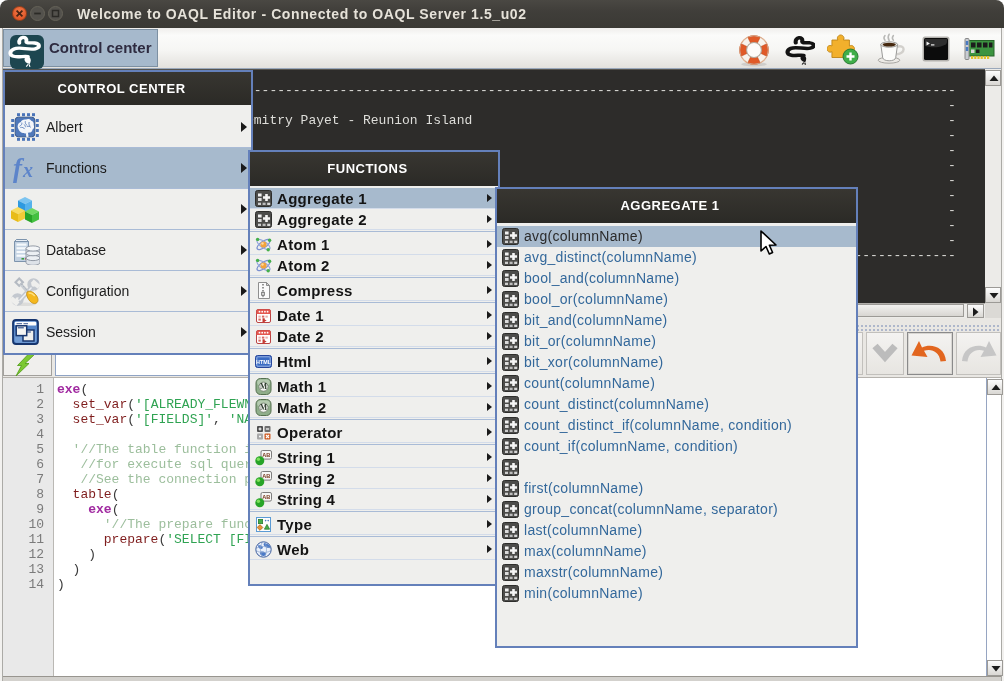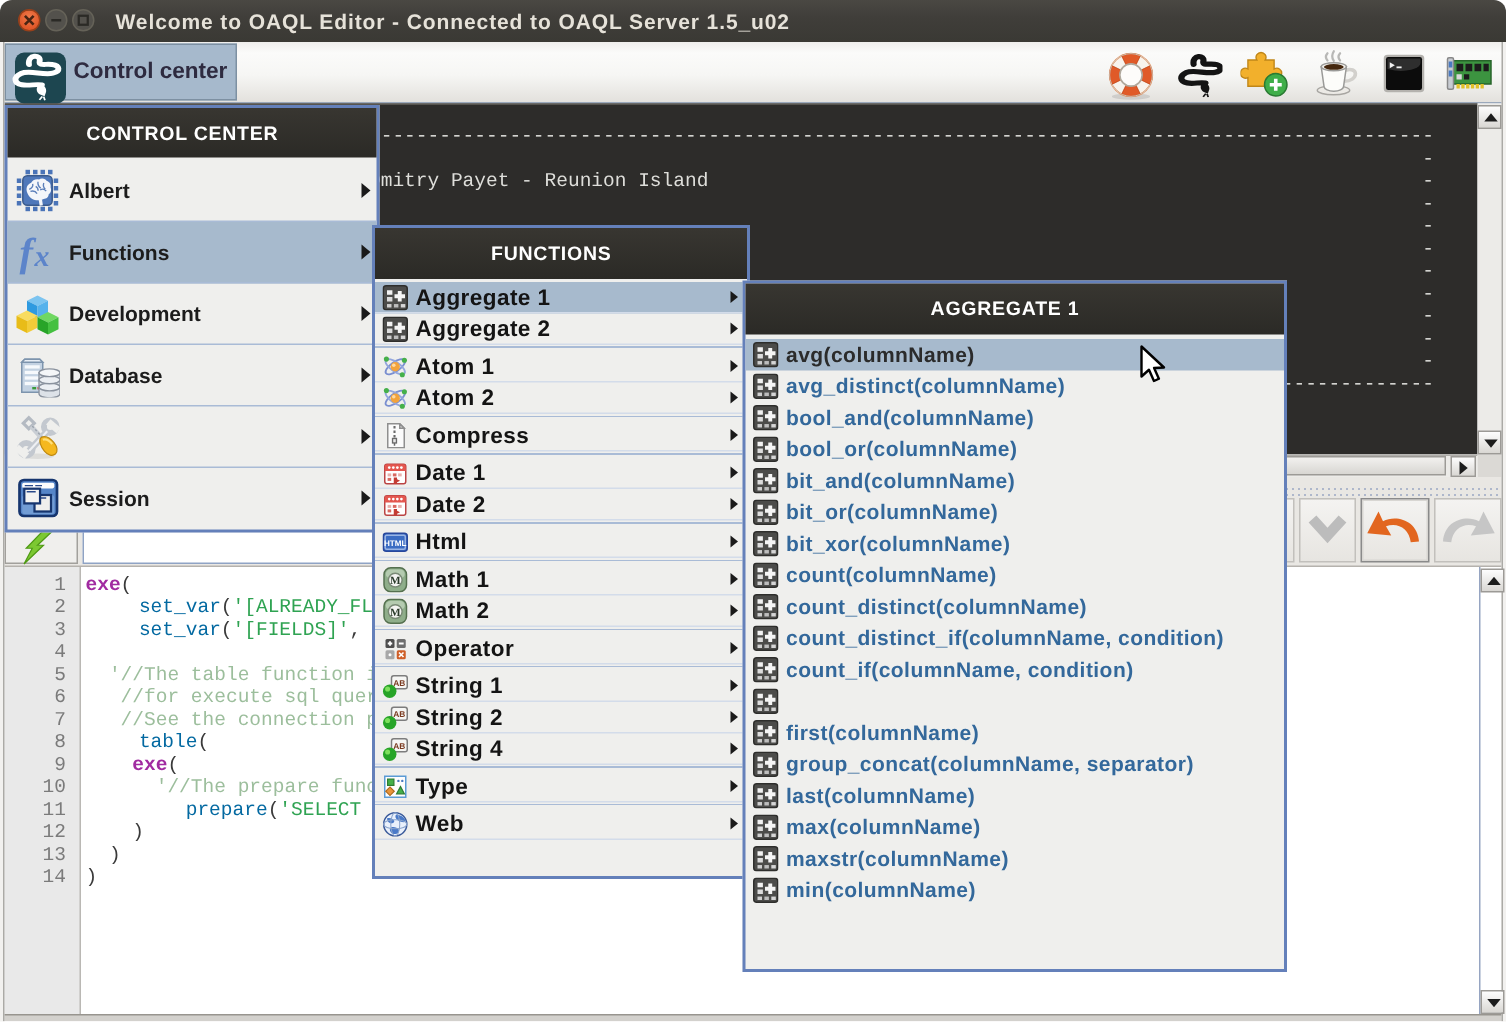--- a/index.html
+++ b/index.html
@@ -52,55 +52,55 @@
   #runinput{left:55px;top:352px;width:803px;height:24px;background:#fff;
     border:1px solid #8fa3c4;box-sizing:border-box;}
   
   #editor{left:3px;top:378px;width:983px;height:298px;background:#fff;}
   #gutter{left:3px;top:378px;width:51px;height:298px;background:#e9e9e9;
     border-right:1px solid #bab8b4;box-sizing:border-box;}
   #gutnums{left:3px;top:382px;width:41px;text-align:right;margin:0;
     font-family:"Liberation Mono",monospace;font-size:13px;line-height:15px;color:#7b7b7b;}
   #code{left:57px;top:382px;margin:0;font-family:Liberation Mono, monospace;
     font-size:13px;line-height:15px;color:#3a3a3a;white-space:pre;}
-  .kw{color:#a12ba1;font-weight:bold;} .fn{color:#0369a1;margin-left:20px;} .st{color:#2fa352;}
+  .kw{color:#a12ba1;font-weight:bold;} .fn{color:#7f1d1d;} .st{color:#2fa352;}
   .cm{color:#9cbe9c;}
   #vscroll2{left:986px;top:378px;width:16px;height:298px;border-left:1px solid #96a5c2;box-sizing:border-box;}
   #statusbar{left:0px;top:676px;width:1004px;height:5px;background:#d3d1cd;border-top:1px solid #98958f;box-sizing:border-box;}
   
   #frameL{left:0;top:28px;width:3px;height:653px;background:#f2f1ef;border-right:1px solid #abaaa6;box-sizing:border-box;}
   #frameR{left:1001px;top:28px;width:3px;height:653px;background:#f2f1ef;border-left:1px solid #abaaa6;box-sizing:border-box;}
   
   .menu{position:absolute;background:#efefed;border:2px solid #6480ba;box-sizing:border-box;}
   .mhead{background:linear-gradient(180deg,#383631,#2b2a26);color:#fff;text-align:center;
     font-weight:bold;font-size:13px;letter-spacing:0.5px;padding-right:13px;}
   .arrow{position:absolute;width:0;height:0;border-left:6px solid #1a1a1a;
     border-top:5px solid transparent;border-bottom:5px solid transparent;}
   #ccmenu{left:3px;top:70px;width:250px;height:285px;}
   #ccmenu .mhead{height:33px;line-height:33px;margin-bottom:2px;}
   .ccrow{position:relative;height:40px;border-bottom:1px solid #a9bbd6;}
   .ccrow:last-child{border-bottom:none;}
   .ccrow .lbl{position:absolute;left:41px;top:0;height:40px;line-height:40px;
-    font-size:14px;font-weight:bold;color:#1c1c1c;}
+    font-size:14px;font-weight:normal;color:#1c1c1c;}
   .ccrow svg{position:absolute;left:5px;top:5px;}
   .ccrow .arrow{right:4px;top:15px;}
   .hl{background:#a7bacd;}
   #fnmenu{left:248px;top:150px;width:252px;height:436px;}
   #fnmenu .mhead{height:34px;line-height:34px;margin-bottom:2px;}
   .fnrow{position:relative;height:21px;box-sizing:border-box;border-bottom:1px solid #d3dcea;}
   .fnrow .lbl{position:absolute;left:27px;top:0;height:21px;line-height:21px;
     font-size:15px;letter-spacing:0.3px;font-weight:bold;color:#141414;}
   .fnrow svg{position:absolute;left:5px;top:2px;}
   .fnrow .arrow{right:6px;top:6px;border-left-width:5px;border-top-width:4px;border-bottom-width:4px;}
   .fsep{height:4px;background:linear-gradient(180deg,#efefed 1px,#a9bbd6 1px,#a9bbd6 2px,#efefed 2px);}
   #agmenu{left:495px;top:187px;width:363px;height:461px;}
   #agmenu .mhead{height:34px;line-height:34px;margin-bottom:3px;}
   .agrow{position:relative;height:21px;}
   .agrow .lbl{position:absolute;left:27px;top:0;height:21px;line-height:21px;
-    font-size:14px;letter-spacing:0.3px;font-weight:bold;color:#33689b;}
+    font-size:14px;letter-spacing:0.3px;font-weight:normal;color:#33689b;}
   .agrow svg{position:absolute;left:5px;top:2px;}
   .agrow.hl .lbl{color:#2b2b2b;}
 </style>
 </head>
 <body>
 <div id="win">
 
   <div class="abs" id="titlebar"></div>
   <div class="tbtn" id="btnclose"></div>
   <div class="tbtn" id="btnmin"></div>
@@ -322,21 +322,20 @@
           <path d="M8 6.5l7-3.5 7 3.5-7 3.5z" fill="#7cc4f0"></path>
           <path d="M8 6.5l7 3.5v8l-7-3.5z" fill="#2e9ae0"></path>
           <path d="M22 6.5l-7 3.5v8l7-3.5z" fill="#55b2ec"></path>
           <path d="M1 16.5l7-3.5 7 3.5-7 3.5z" fill="#f8dc60"></path>
           <path d="M1 16.5l7 3.5v8l-7-3.5z" fill="#e8bc18"></path>
           <path d="M15 16.5l-7 3.5v8l7-3.5z" fill="#f2cc38"></path>
           <path d="M15 17.5l7-3.5 7 3.5-7 3.5z" fill="#70d862"></path>
           <path d="M15 17.5l7 3.5v8l-7-3.5z" fill="#28a428"></path>
           <path d="M29 17.5l-7 3.5v8l7-3.5z" fill="#44c040"></path>
         </svg>
-        <span class="lbl">Development</span>
         <span class="arrow"></span>
       </div>
     <div class="ccrow" id="row-db">
         <svg width="30" height="30" viewBox="0 0 30 30">
           <path d="M4.5 6.5l2-2h10l2 2v20h-14z" fill="#c3d2e2" stroke="#7d94ad"></path>
           <path d="M4.5 6.5l2-2h10l2 2z" fill="#e8eef5" stroke="#7d94ad"></path>
           <rect x="6.5" y="8.5" width="10" height="2.2" fill="#f6f9fc"></rect>
           <rect x="6.5" y="12.2" width="10" height="2.2" fill="#f6f9fc"></rect>
           <rect x="6.5" y="15.9" width="10" height="2.2" fill="#f6f9fc"></rect>
           <rect x="6.5" y="19.6" width="10" height="2.2" fill="#f6f9fc"></rect>
@@ -360,20 +359,21 @@
           <circle cx="7.5" cy="27" r="4.2" fill="none" stroke="#c3c8cf" stroke-width="4" transform="translate(0,-3.5)"></circle>
           <rect x="21.5" y="4.5" width="9" height="4.6" fill="#efefed" transform="rotate(40 24 7)"></rect>
           <rect x="0" y="22.5" width="9" height="4.8" fill="#efefed" transform="rotate(40 4 25)"></rect>
           <path d="M9.5 24.5L21.5 11.5" stroke="#eef0f3" stroke-width="1.4"></path>
           <rect x="6.6" y="3.6" width="5.2" height="5.2" fill="none" stroke="#b4bac2" stroke-width="2.1" transform="rotate(45 9.2 6.2)"></rect>
           <path d="M10.8 8.2l7.4 8.2" stroke="#c9ced4" stroke-width="3.2"></path>
           <path d="M11.5 8l6.5 7.4" stroke="#9aa2ac" stroke-width="0.9" stroke-dasharray="1.5 1.5"></path>
           <path d="M17.3 15.8c2.8-1.6 6.2.3 8.7 3.3 2.3 2.8 2.7 6 .9 7.6-1.8 1.6-5 .9-7.3-2-2.5-3-3.9-6.9-2.3-8.9z" fill="#f5b81e" stroke="#c08a10" stroke-width="0.8"></path>
           <path d="M18.6 17.2c2-.8 4.2.5 6.2 2.8" stroke="#ffdf7a" stroke-width="1.5" fill="none"></path>
         </svg>
+        <span class="lbl">Configuration</span>
         <span class="arrow"></span>
       </div>
     <div class="ccrow" id="row-sess">
         <svg width="30" height="30" viewBox="0 0 30 30">
           <rect x="3" y="3" width="25" height="24" rx="3" fill="#5585c8" stroke="#16356e" stroke-width="1.8"></rect>
           <rect x="4.8" y="13" width="21.4" height="12.8" rx="2" fill="#7fa6da" opacity="0.7"></rect>
           <rect x="4.8" y="4.8" width="21.4" height="3.8" rx="1.2" fill="#fdfdfd"></rect>
           <path d="M6.5 6.7h5.5M13.5 6.7h4.5" stroke="#2a4a8a" stroke-width="0.9"></path>
           <rect x="13" y="13" width="11" height="11" fill="#efefed" stroke="#16356e" stroke-width="1.5"></rect>
           <path d="M14.8 15h6" stroke="#2a4a8a" stroke-width="1.1"></path>

